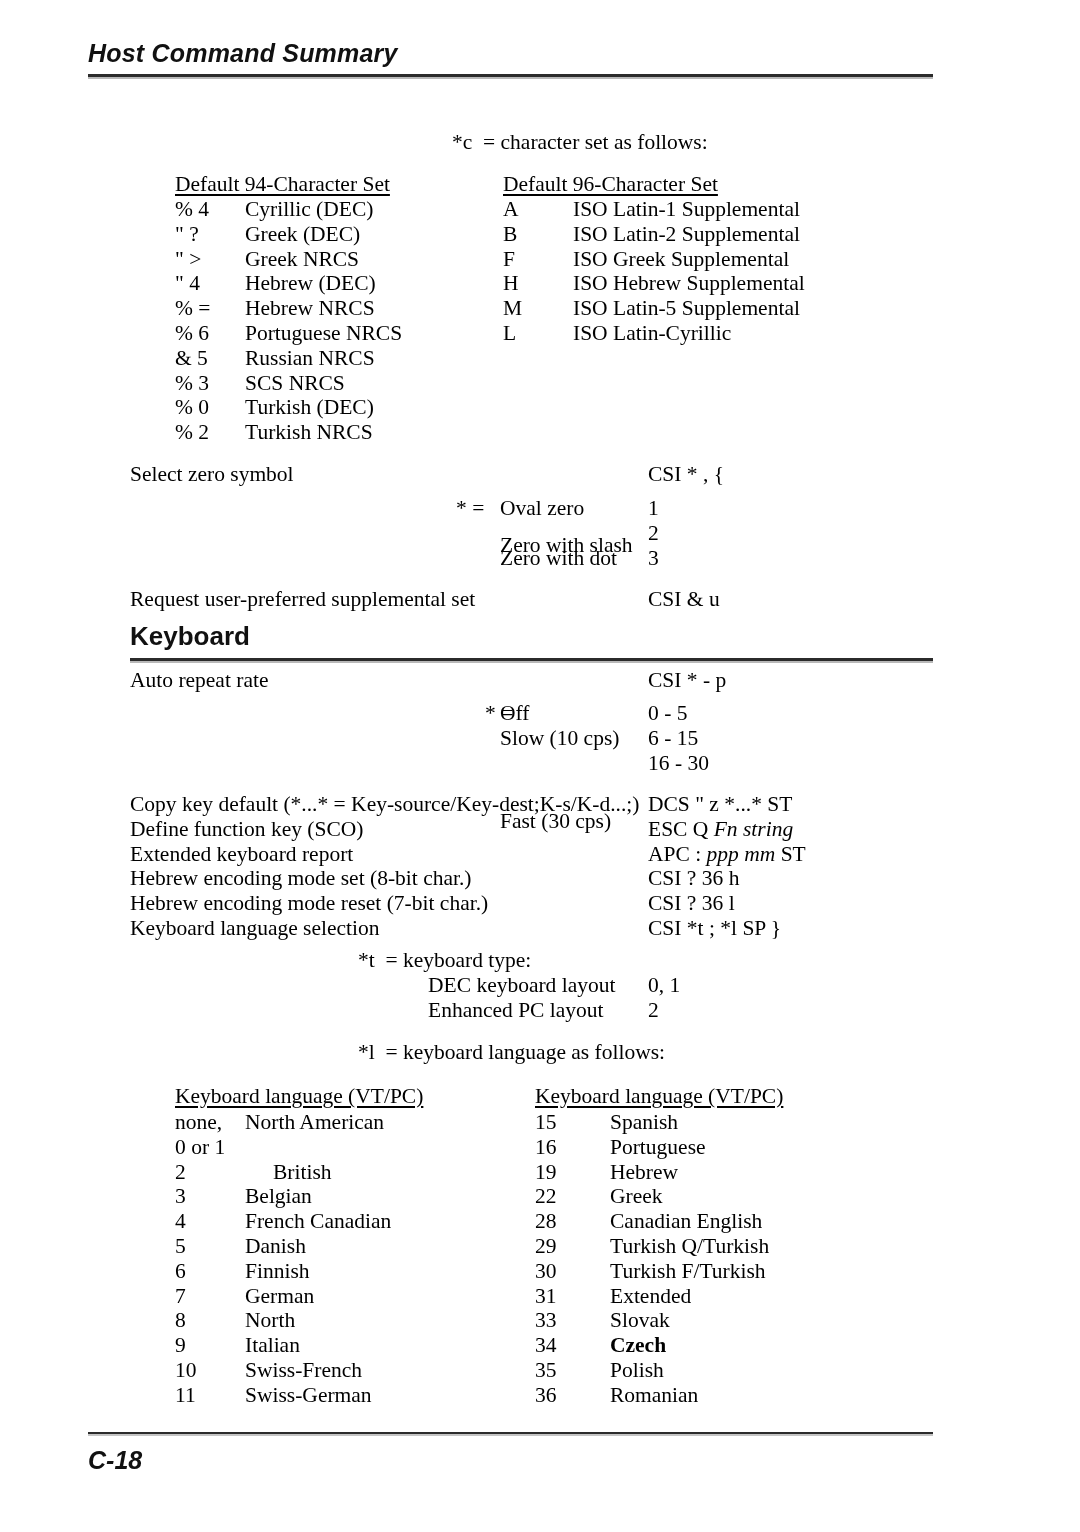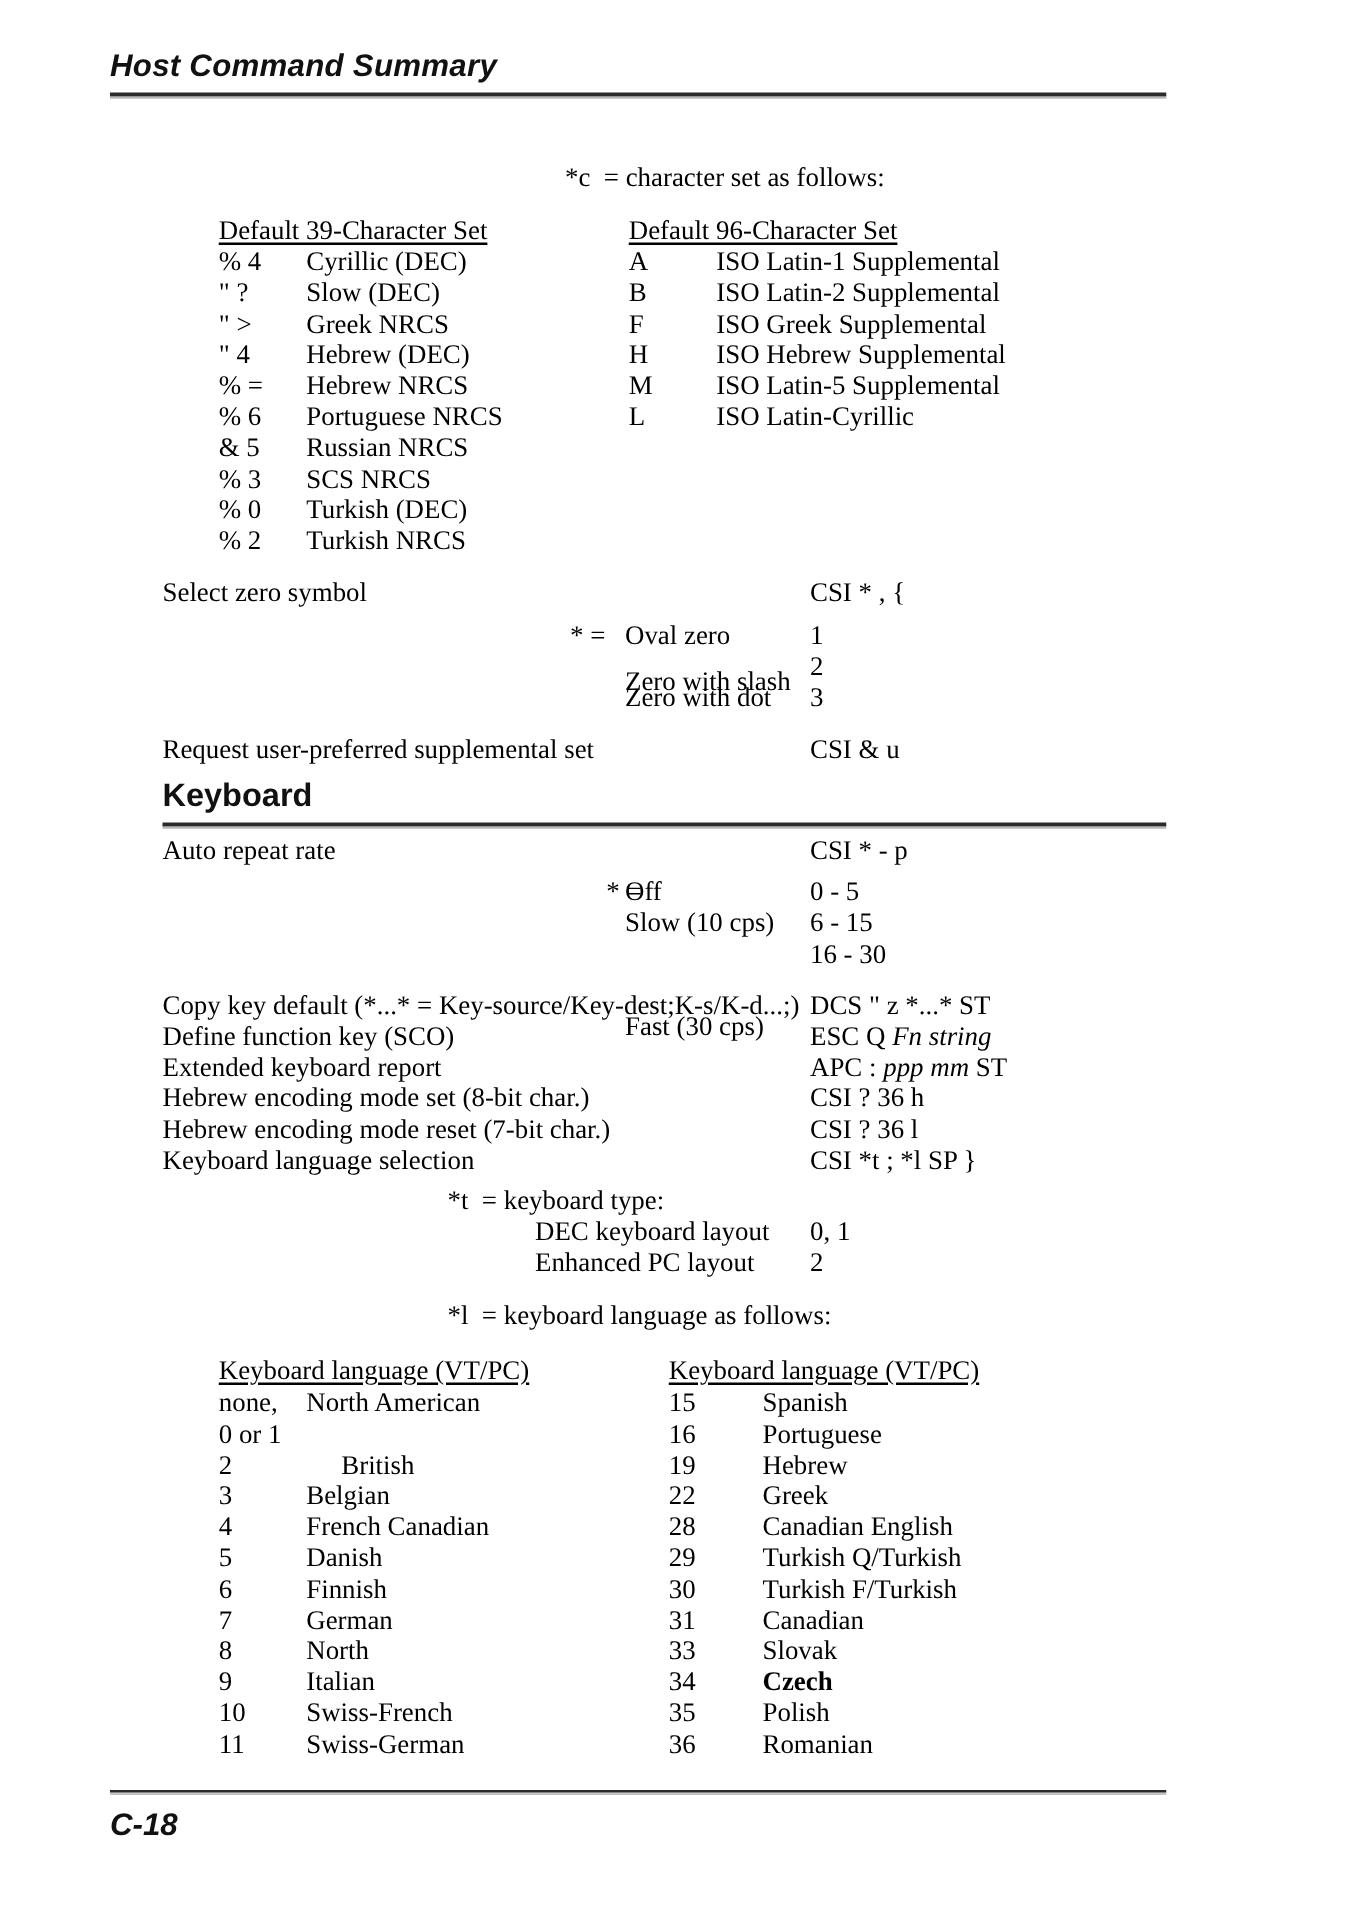--- a/index.html
+++ b/index.html
@@ -97,28 +97,28 @@
 
 <div class="page">
 
   <div class="run-head">
     <div class="run-head-title">Host Command Summary</div>
     <div class="rule"></div>
   </div>
 
   <div class="t" style="left:452px; top:130px;">*c  = character set as follows:</div>
 
-  <div class="t ul" style="left:175px; top:172px;">Default 39-Character Set</div>
+  <div class="t ul" style="left:175px; top:172px;">Default 94-Character Set</div>
   <div class="t ul" style="left:503px; top:172px;">Default 96-Character Set</div>
 
   <div id="charset-left">
       <div class="t" style="left: 175px; top: 197px;">% 4</div>
       <div class="t" style="left: 245px; top: 197px;">Cyrillic (DEC)</div>
       <div class="t" style="left: 175px; top: 221.8px;">" ?</div>
-      <div class="t" style="left: 245px; top: 221.8px;">Slow (DEC)</div>
+      <div class="t" style="left: 245px; top: 221.8px;">Greek (DEC)</div>
       <div class="t" style="left: 175px; top: 246.6px;">" &gt;</div>
       <div class="t" style="left: 245px; top: 246.6px;">Greek NRCS</div>
       <div class="t" style="left: 175px; top: 271.4px;">" 4</div>
       <div class="t" style="left: 245px; top: 271.4px;">Hebrew (DEC)</div>
       <div class="t" style="left: 175px; top: 296.2px;">% =</div>
       <div class="t" style="left: 245px; top: 296.2px;">Hebrew NRCS</div>
       <div class="t" style="left: 175px; top: 321px;">% 6</div>
       <div class="t" style="left: 245px; top: 321px;">Portuguese NRCS</div>
       <div class="t" style="left: 175px; top: 345.8px;">&amp; 5</div>
       <div class="t" style="left: 245px; top: 345.8px;">Russian NRCS</div>
@@ -239,21 +239,21 @@
       <div class="t" style="left: 610px; top: 1159.6px;">Hebrew</div>
       <div class="t" style="left: 535px; top: 1184.4px;">22</div>
       <div class="t" style="left: 610px; top: 1184.4px;">Greek</div>
       <div class="t" style="left: 535px; top: 1209.2px;">28</div>
       <div class="t" style="left: 610px; top: 1209.2px;">Canadian English</div>
       <div class="t" style="left: 535px; top: 1234px;">29</div>
       <div class="t" style="left: 610px; top: 1234px;">Turkish Q/Turkish</div>
       <div class="t" style="left: 535px; top: 1258.8px;">30</div>
       <div class="t" style="left: 610px; top: 1258.8px;">Turkish F/Turkish</div>
       <div class="t" style="left: 535px; top: 1283.6px;">31</div>
-      <div class="t" style="left: 610px; top: 1283.6px;">Canadian</div>
+      <div class="t" style="left: 610px; top: 1283.6px;">Extended</div>
       <div class="t" style="left: 535px; top: 1308.4px;">33</div>
       <div class="t" style="left: 610px; top: 1308.4px;">Slovak</div>
       <div class="t" style="left: 535px; top: 1333.2px;">34</div>
       <div class="t" style="left: 610px; top: 1333.2px; font-weight: bold;">Czech</div>
       <div class="t" style="left: 535px; top: 1358px;">35</div>
       <div class="t" style="left: 610px; top: 1358px;">Polish</div>
       <div class="t" style="left: 535px; top: 1382.8px;">36</div>
       <div class="t" style="left: 610px; top: 1382.8px;">Romanian</div>
     </div>
 

